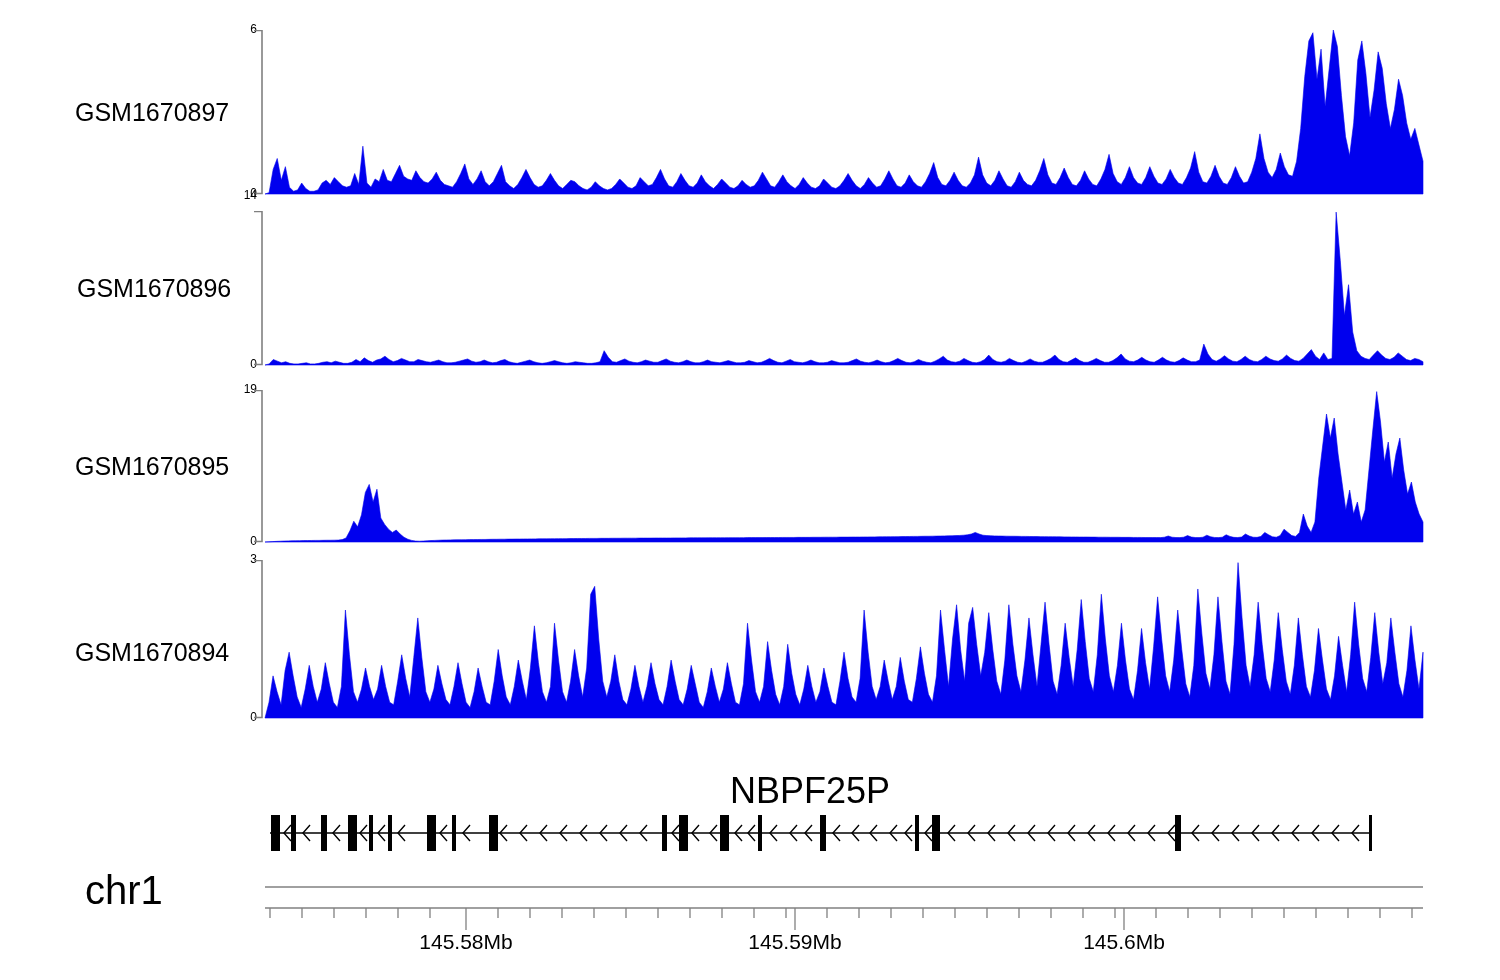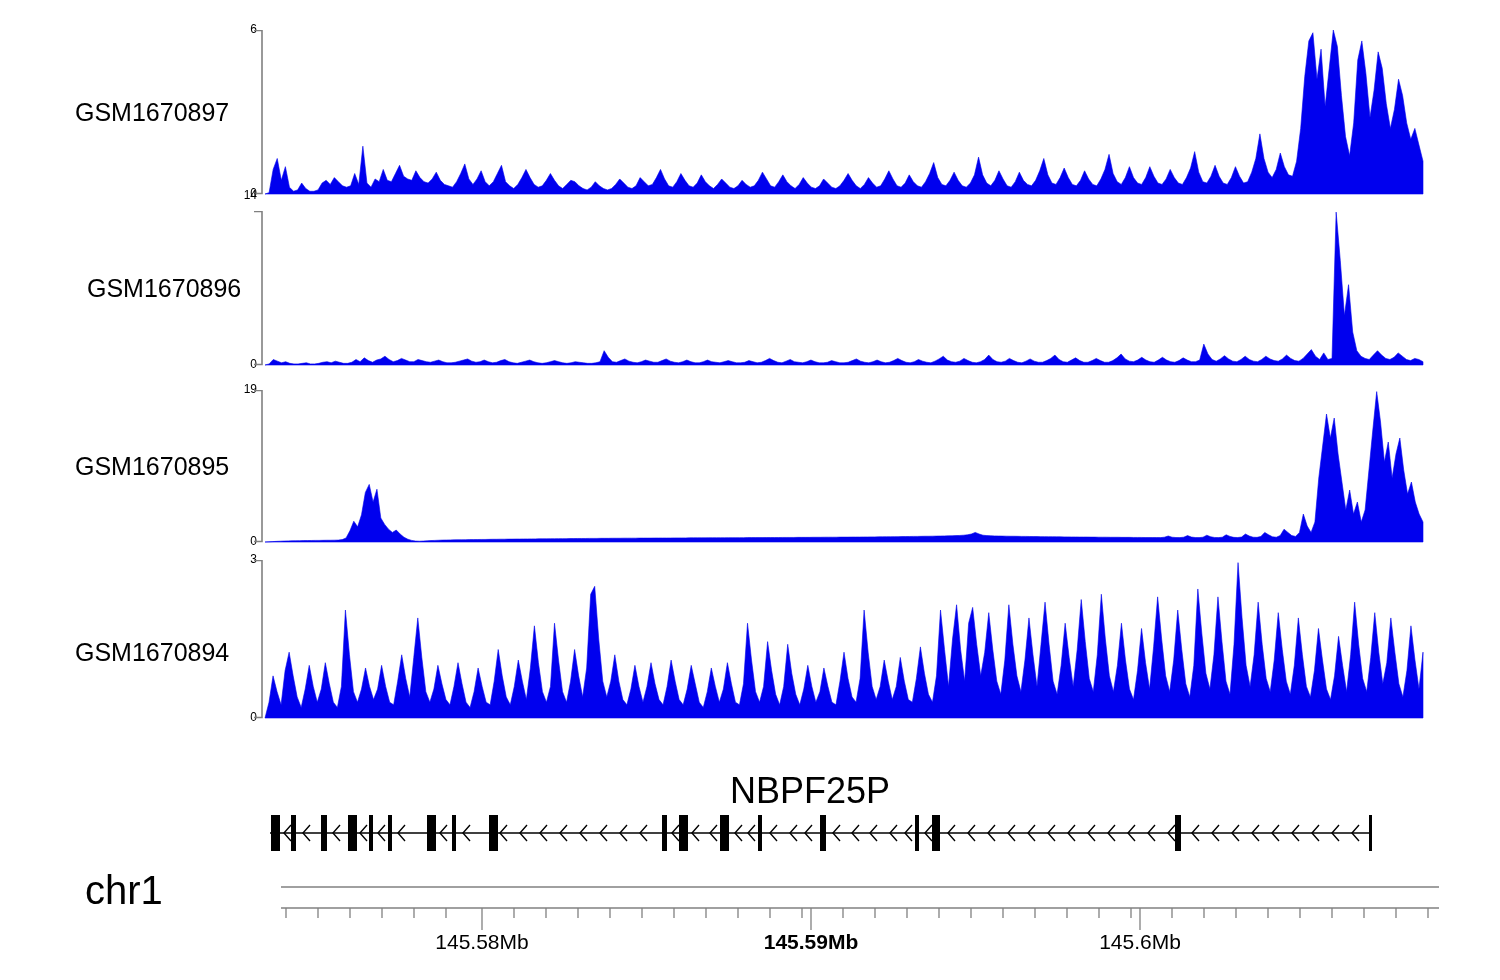--- a/index.html
+++ b/index.html
@@ -72,21 +72,21 @@
 <div id="browser">
 
   <div class="track" id="tracks">
       <div class="track-label" style="left: 75px; top: 98px;">GSM1670897</div>
       <div class="axis-max" style="left: 209px; top: 22px; width: 48px;">6</div>
       <div class="axis-min" style="left: 209px; top: 186px; width: 48px;">0</div>
       <svg class="plot-svg" width="1500" height="170" style="left: 0px; top: 30px;">
         <path d="M 254 0.5 L 262 0.5 L 262 163.5 L 254 163.5" fill="none" stroke="#808080" stroke-width="1.6"></path>
         <path d="M 265.00 164.00 L 265.00 164.00 L 269.08 162.63 L 273.15 139.40 L 277.23 128.47 L 281.31 150.33 L 285.39 136.67 L 289.46 157.17 L 293.54 161.27 L 297.62 159.90 L 301.70 153.07 L 305.77 158.53 L 309.85 161.27 L 313.93 161.27 L 318.01 159.90 L 322.08 153.07 L 326.16 150.33 L 330.24 154.43 L 334.32 147.60 L 338.39 151.70 L 342.47 155.80 L 346.55 157.17 L 350.63 155.80 L 354.70 143.50 L 358.78 154.43 L 362.86 116.17 L 366.94 153.07 L 371.01 157.17 L 375.09 148.97 L 379.17 151.70 L 383.25 139.40 L 387.32 150.33 L 391.40 151.70 L 395.48 143.50 L 399.56 135.30 L 403.63 146.23 L 407.71 148.97 L 411.79 150.33 L 415.87 140.77 L 419.94 147.60 L 424.02 151.70 L 428.10 153.07 L 432.18 148.97 L 436.25 142.13 L 440.33 150.33 L 444.41 154.43 L 448.49 155.80 L 452.56 157.17 L 456.64 151.70 L 460.72 143.50 L 464.80 133.93 L 468.87 148.97 L 472.95 154.43 L 477.03 148.97 L 481.11 140.77 L 485.18 151.70 L 489.26 155.80 L 493.34 151.70 L 497.42 143.50 L 501.49 135.30 L 505.57 151.70 L 509.65 155.80 L 513.73 158.53 L 517.80 154.43 L 521.88 147.60 L 525.96 139.40 L 530.04 147.60 L 534.11 154.43 L 538.19 157.17 L 542.27 155.80 L 546.35 150.33 L 550.42 143.50 L 554.50 150.33 L 558.58 155.80 L 562.65 158.53 L 566.73 154.43 L 570.81 150.33 L 574.89 151.70 L 578.96 155.80 L 583.04 158.53 L 587.12 159.90 L 591.20 157.17 L 595.27 151.70 L 599.35 155.80 L 603.43 158.53 L 607.51 159.90 L 611.58 158.53 L 615.66 154.43 L 619.74 148.97 L 623.82 153.07 L 627.89 157.17 L 631.97 158.53 L 636.05 155.80 L 640.13 147.60 L 644.20 151.70 L 648.28 155.80 L 652.36 154.43 L 656.44 147.60 L 660.51 139.40 L 664.59 148.97 L 668.67 155.80 L 672.75 157.17 L 676.82 151.70 L 680.90 143.50 L 684.98 150.33 L 689.06 155.80 L 693.13 157.17 L 697.21 153.07 L 701.29 144.87 L 705.37 151.70 L 709.44 155.80 L 713.52 158.53 L 717.60 154.43 L 721.68 148.97 L 725.75 153.07 L 729.83 157.17 L 733.91 158.53 L 737.99 155.80 L 742.06 150.33 L 746.14 154.43 L 750.22 157.17 L 754.30 155.80 L 758.37 150.33 L 762.45 142.13 L 766.53 148.97 L 770.61 155.80 L 774.68 157.17 L 778.76 151.70 L 782.84 144.87 L 786.92 151.70 L 790.99 155.80 L 795.07 158.53 L 799.15 154.43 L 803.23 147.60 L 807.30 153.07 L 811.38 157.17 L 815.46 158.53 L 819.54 155.80 L 823.61 148.97 L 827.69 153.07 L 831.77 157.17 L 835.85 158.53 L 839.92 155.80 L 844.00 150.33 L 848.08 143.50 L 852.15 150.33 L 856.23 155.80 L 860.31 158.53 L 864.39 154.43 L 868.46 147.60 L 872.54 153.07 L 876.62 157.17 L 880.70 155.80 L 884.77 148.97 L 888.85 140.77 L 892.93 148.97 L 897.01 155.80 L 901.08 157.17 L 905.16 153.07 L 909.24 144.87 L 913.32 151.70 L 917.39 155.80 L 921.47 157.17 L 925.55 151.70 L 929.63 143.50 L 933.70 132.57 L 937.78 147.60 L 941.86 154.43 L 945.94 155.80 L 950.01 150.33 L 954.09 142.13 L 958.17 150.33 L 962.25 155.80 L 966.32 157.17 L 970.40 153.07 L 974.48 144.87 L 978.56 127.10 L 982.63 144.87 L 986.71 153.07 L 990.79 155.80 L 994.87 150.33 L 998.94 140.77 L 1003.02 148.97 L 1007.10 155.80 L 1011.18 157.17 L 1015.25 151.70 L 1019.33 142.13 L 1023.41 150.33 L 1027.49 154.43 L 1031.56 155.80 L 1035.64 150.33 L 1039.72 140.77 L 1043.80 128.47 L 1047.87 144.87 L 1051.95 153.07 L 1056.03 154.43 L 1060.11 147.60 L 1064.18 138.03 L 1068.26 147.60 L 1072.34 154.43 L 1076.42 155.80 L 1080.49 150.33 L 1084.57 140.77 L 1088.65 148.97 L 1092.73 154.43 L 1096.80 155.80 L 1100.88 148.97 L 1104.96 139.40 L 1109.04 124.37 L 1113.11 143.50 L 1117.19 151.70 L 1121.27 154.43 L 1125.35 147.60 L 1129.42 136.67 L 1133.50 147.60 L 1137.58 153.07 L 1141.65 154.43 L 1145.73 147.60 L 1149.81 136.67 L 1153.89 146.23 L 1157.96 153.07 L 1162.04 154.43 L 1166.12 148.97 L 1170.20 139.40 L 1174.27 147.60 L 1178.35 153.07 L 1182.43 154.43 L 1186.51 147.60 L 1190.58 138.03 L 1194.66 121.63 L 1198.74 142.13 L 1202.82 151.70 L 1206.89 153.07 L 1210.97 146.23 L 1215.05 135.30 L 1219.13 146.23 L 1223.20 153.07 L 1227.28 154.43 L 1231.36 147.60 L 1235.44 136.67 L 1239.51 146.23 L 1243.59 153.07 L 1247.67 151.70 L 1251.75 142.13 L 1255.82 128.47 L 1259.90 103.87 L 1263.98 128.47 L 1268.06 142.13 L 1272.13 147.60 L 1276.21 139.40 L 1280.29 123.00 L 1284.37 136.67 L 1288.44 144.87 L 1292.52 146.23 L 1296.60 131.20 L 1300.68 98.40 L 1304.75 46.47 L 1308.83 10.93 L 1312.91 2.73 L 1316.99 49.20 L 1321.06 19.13 L 1325.14 76.53 L 1329.22 38.27 L 1333.30 0.00 L 1337.37 16.40 L 1341.45 65.60 L 1345.53 106.60 L 1349.61 125.73 L 1353.68 92.93 L 1357.76 30.07 L 1361.84 10.93 L 1365.92 43.73 L 1369.99 87.47 L 1374.07 60.13 L 1378.15 21.87 L 1382.23 38.27 L 1386.30 73.80 L 1390.38 98.40 L 1394.46 79.27 L 1398.54 49.20 L 1402.61 65.60 L 1406.69 92.93 L 1410.77 109.33 L 1414.85 98.40 L 1418.92 114.80 L 1423.00 131.20 L 1423.00 164.00 Z" fill="#0000EE" stroke="#0000EE" stroke-width="0.6"></path>
       </svg>
-      <div class="track-label" style="left: 87px; top: 274px;">GSM1670896</div>
+      <div class="track-label" style="left: 77px; top: 274px;">GSM1670896</div>
       <div class="axis-max" style="left: 209px; top: 188px; width: 48px;">14</div>
       <div class="axis-min" style="left: 209px; top: 357px; width: 48px;">0</div>
       <svg class="plot-svg" width="1500" height="160" style="left: 0px; top: 211px;">
         <path d="M 254 0.5 L 262 0.5 L 262 153.5 L 254 153.5" fill="none" stroke="#808080" stroke-width="1.6"></path>
         <path d="M 265.00 154.00 L 265.00 154.00 L 269.14 152.90 L 273.27 148.50 L 277.41 150.15 L 281.54 151.80 L 285.68 150.70 L 289.81 152.35 L 293.95 152.90 L 298.09 152.90 L 302.22 152.35 L 306.36 151.80 L 310.49 152.90 L 314.63 152.90 L 318.76 152.35 L 322.90 151.25 L 327.04 150.70 L 331.17 151.80 L 335.31 150.15 L 339.44 151.25 L 343.58 152.35 L 347.71 152.35 L 351.85 151.25 L 355.99 148.50 L 360.12 150.70 L 364.26 146.85 L 368.39 149.60 L 372.53 151.25 L 376.66 149.05 L 380.80 147.95 L 384.94 145.20 L 389.07 148.50 L 393.21 150.70 L 397.34 149.60 L 401.48 147.40 L 405.61 149.05 L 409.75 150.70 L 413.89 150.70 L 418.02 148.50 L 422.16 149.60 L 426.29 150.70 L 430.43 151.25 L 434.56 150.15 L 438.70 149.05 L 442.84 150.70 L 446.97 151.80 L 451.11 151.80 L 455.24 151.25 L 459.38 150.15 L 463.51 149.05 L 467.65 147.95 L 471.79 150.15 L 475.92 151.25 L 480.06 150.70 L 484.19 149.05 L 488.33 150.70 L 492.46 151.80 L 496.60 151.25 L 500.74 149.60 L 504.87 148.50 L 509.01 150.70 L 513.14 151.80 L 517.28 152.35 L 521.41 151.25 L 525.55 150.15 L 529.69 149.05 L 533.82 150.70 L 537.96 151.80 L 542.09 152.35 L 546.23 151.80 L 550.36 150.70 L 554.50 149.60 L 558.64 150.70 L 562.77 151.80 L 566.91 152.35 L 571.04 151.80 L 575.18 150.70 L 579.31 151.25 L 583.45 151.80 L 587.59 152.35 L 591.72 152.35 L 595.86 151.80 L 599.99 150.70 L 604.13 139.70 L 608.26 146.30 L 612.40 150.70 L 616.54 151.25 L 620.67 149.60 L 624.81 147.95 L 628.94 150.15 L 633.08 151.25 L 637.21 151.80 L 641.35 150.70 L 645.49 149.05 L 649.62 150.15 L 653.76 151.25 L 657.89 151.25 L 662.03 149.60 L 666.16 147.95 L 670.30 150.15 L 674.44 151.25 L 678.57 151.80 L 682.71 150.70 L 686.84 149.05 L 690.98 150.70 L 695.11 151.80 L 699.25 151.80 L 703.39 150.70 L 707.52 149.05 L 711.66 150.70 L 715.79 151.25 L 719.93 151.80 L 724.06 150.70 L 728.20 149.60 L 732.34 150.70 L 736.47 151.80 L 740.61 151.80 L 744.74 151.25 L 748.88 149.60 L 753.01 150.70 L 757.15 151.80 L 761.29 151.25 L 765.42 149.60 L 769.56 147.40 L 773.69 149.60 L 777.83 151.25 L 781.96 151.80 L 786.10 150.15 L 790.24 148.50 L 794.37 150.70 L 798.51 151.25 L 802.64 151.80 L 806.78 150.70 L 810.91 149.05 L 815.05 150.70 L 819.19 151.80 L 823.32 151.80 L 827.46 151.25 L 831.59 149.60 L 835.73 150.70 L 839.86 151.80 L 844.00 151.80 L 848.14 151.25 L 852.27 149.60 L 856.41 147.95 L 860.54 150.15 L 864.68 151.25 L 868.81 151.80 L 872.95 150.70 L 877.09 149.05 L 881.22 150.70 L 885.36 151.80 L 889.49 151.25 L 893.63 149.60 L 897.76 147.40 L 901.90 149.60 L 906.04 151.25 L 910.17 151.80 L 914.31 150.70 L 918.44 148.50 L 922.58 150.15 L 926.71 151.25 L 930.85 151.80 L 934.99 150.15 L 939.12 147.95 L 943.26 145.20 L 947.39 149.05 L 951.53 150.70 L 955.66 151.25 L 959.80 150.15 L 963.94 147.40 L 968.07 149.60 L 972.21 151.25 L 976.34 151.80 L 980.48 150.70 L 984.61 148.50 L 988.75 144.10 L 992.89 148.50 L 997.02 150.70 L 1001.16 151.25 L 1005.29 150.15 L 1009.43 147.40 L 1013.56 149.60 L 1017.70 151.25 L 1021.84 151.80 L 1025.97 150.15 L 1030.11 147.95 L 1034.24 150.15 L 1038.38 151.25 L 1042.51 151.25 L 1046.65 149.60 L 1050.79 147.40 L 1054.92 144.10 L 1059.06 148.50 L 1063.19 150.70 L 1067.33 151.25 L 1071.46 149.05 L 1075.60 146.85 L 1079.74 149.60 L 1083.87 151.25 L 1088.01 151.25 L 1092.14 149.60 L 1096.28 147.40 L 1100.41 149.60 L 1104.55 151.25 L 1108.69 151.25 L 1112.82 149.60 L 1116.96 146.85 L 1121.09 143.00 L 1125.23 147.95 L 1129.36 150.15 L 1133.50 150.70 L 1137.64 149.05 L 1141.77 146.30 L 1145.91 149.05 L 1150.04 150.70 L 1154.18 151.25 L 1158.31 149.05 L 1162.45 146.30 L 1166.59 149.05 L 1170.72 150.70 L 1174.86 151.25 L 1178.99 149.60 L 1183.13 146.85 L 1187.26 149.05 L 1191.40 150.70 L 1195.54 150.70 L 1199.67 149.05 L 1203.81 133.10 L 1207.94 143.00 L 1212.08 148.50 L 1216.21 150.15 L 1220.35 147.95 L 1224.49 144.65 L 1228.62 147.95 L 1232.76 150.15 L 1236.89 150.70 L 1241.03 148.50 L 1245.16 145.20 L 1249.30 148.50 L 1253.44 150.15 L 1257.57 150.70 L 1261.71 148.50 L 1265.84 145.20 L 1269.98 147.95 L 1274.11 149.60 L 1278.25 150.15 L 1282.39 147.95 L 1286.52 144.10 L 1290.66 147.40 L 1294.79 149.60 L 1298.93 150.15 L 1303.06 147.40 L 1307.20 143.00 L 1311.34 138.60 L 1315.47 145.20 L 1319.61 148.50 L 1323.74 141.90 L 1327.88 148.50 L 1332.01 147.40 L 1336.15 1.10 L 1340.29 49.50 L 1344.42 104.50 L 1348.56 73.70 L 1352.69 121.00 L 1356.83 139.70 L 1360.96 145.20 L 1365.10 147.40 L 1369.24 148.50 L 1373.37 144.10 L 1377.51 139.70 L 1381.64 144.10 L 1385.78 147.40 L 1389.91 148.50 L 1394.05 146.30 L 1398.19 141.90 L 1402.32 145.20 L 1406.46 148.50 L 1410.59 149.60 L 1414.73 147.40 L 1418.86 148.50 L 1423.00 150.70 L 1423.00 154.00 Z" fill="#0000EE" stroke="#0000EE" stroke-width="0.6"></path>
       </svg>
       <div class="track-label" style="left: 75px; top: 452px;">GSM1670895</div>
       <div class="axis-max" style="left: 209px; top: 382px; width: 48px; text-align: right;">19</div>
       <div class="axis-min" style="left: 209px; top: 534px; width: 48px;">0</div>
       <svg class="plot-svg" width="1500" height="158" style="left: 0px; top: 390px;">
@@ -172,21 +172,21 @@
         <rect x="758" y="10" width="4" height="36" fill="#000"></rect>
         <rect x="820" y="10" width="6" height="36" fill="#000"></rect>
         <rect x="915" y="10" width="4" height="36" fill="#000"></rect>
         <rect x="932" y="10" width="8" height="36" fill="#000"></rect>
         <rect x="1175" y="10" width="6" height="36" fill="#000"></rect>
         <rect x="1369" y="10" width="3" height="36" fill="#000"></rect>
       </svg></div>
 
   <div class="chrom-label" id="chrom-label-el" style="left:85px; top:868px;">chr1</div>
 
-  <div id="ruler" style="position:absolute; left:16px; top:875px; width:1328px; height:105px;"><svg width="1500" height="60">
+  <div id="ruler" style="position:absolute; left:0; top:875px; width:1328px; height:105px;"><svg width="1500" height="60">
         <line x1="265" x2="1423" y1="12" y2="12" stroke="#808080" stroke-width="1.3"></line>
         <line x1="265" x2="1423" y1="33" y2="33" stroke="#808080" stroke-width="1.3"></line>
         <line x1="270" x2="270" y1="33" y2="43" stroke="#808080" stroke-width="1.3"></line>
         <line x1="302" x2="302" y1="33" y2="43" stroke="#808080" stroke-width="1.3"></line>
         <line x1="334" x2="334" y1="33" y2="43" stroke="#808080" stroke-width="1.3"></line>
         <line x1="366" x2="366" y1="33" y2="43" stroke="#808080" stroke-width="1.3"></line>
         <line x1="398" x2="398" y1="33" y2="43" stroke="#808080" stroke-width="1.3"></line>
         <line x1="430" x2="430" y1="33" y2="43" stroke="#808080" stroke-width="1.3"></line>
         <line x1="498" x2="498" y1="33" y2="43" stroke="#808080" stroke-width="1.3"></line>
         <line x1="530" x2="530" y1="33" y2="43" stroke="#808080" stroke-width="1.3"></line>
@@ -213,15 +213,15 @@
         <line x1="1220" x2="1220" y1="33" y2="43" stroke="#808080" stroke-width="1.3"></line>
         <line x1="1252" x2="1252" y1="33" y2="43" stroke="#808080" stroke-width="1.3"></line>
         <line x1="1284" x2="1284" y1="33" y2="43" stroke="#808080" stroke-width="1.3"></line>
         <line x1="1316" x2="1316" y1="33" y2="43" stroke="#808080" stroke-width="1.3"></line>
         <line x1="1348" x2="1348" y1="33" y2="43" stroke="#808080" stroke-width="1.3"></line>
         <line x1="1380" x2="1380" y1="33" y2="43" stroke="#808080" stroke-width="1.3"></line>
         <line x1="1412" x2="1412" y1="33" y2="43" stroke="#808080" stroke-width="1.3"></line>
         <line x1="466" x2="466" y1="33" y2="55" stroke="#808080" stroke-width="1.3"></line>
         <line x1="795" x2="795" y1="33" y2="55" stroke="#808080" stroke-width="1.3"></line>
         <line x1="1124" x2="1124" y1="33" y2="55" stroke="#808080" stroke-width="1.3"></line>
-      </svg><div class="tick-label" style="left: 466px; top: 55px;">145.58Mb</div><div class="tick-label" style="left: 795px; top: 55px; font-weight: bold;">145.59Mb</div><div class="tick-label" style="left: 1124px; top: 55px;">145.6Mb</div></div>
+      </svg><div class="tick-label" style="left: 466px; top: 55px;">145.58Mb</div><div class="tick-label" style="left: 795px; top: 55px;">145.59Mb</div><div class="tick-label" style="left: 1124px; top: 55px;">145.6Mb</div></div>
 
 </div>
 
 </body></html>

